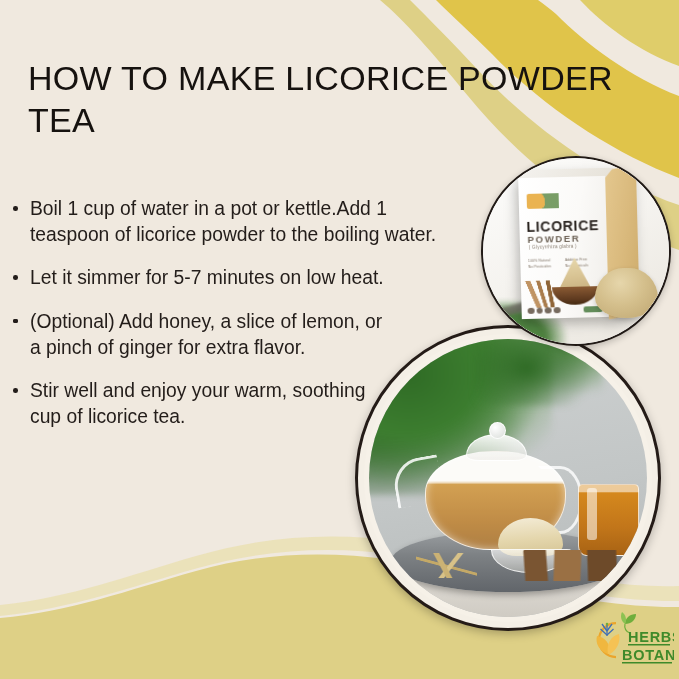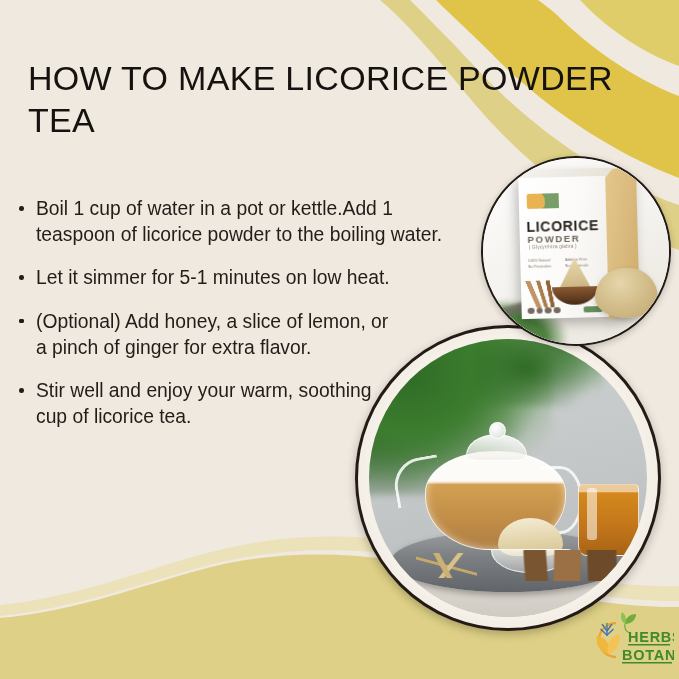--- a/index.html
+++ b/index.html
@@ -37,21 +37,21 @@
     font-size: 34px;
     line-height: 1.23;
     letter-spacing: 0.3px;
     color: #16120f;
     text-transform: uppercase;
   }
 
   
   .steps {
     position: absolute;
-    left: 14px;
+    left: 8px;
     top: 196px;
     width: 455px;
     margin: 0;
     padding: 0;
     list-style: none;
   }
   .step {
     position: relative;
     padding-left: 22px;
     margin-bottom: 17px;
@@ -468,21 +468,21 @@
 
   <h1 class="headline">HOW TO MAKE LICORICE POWDER TEA</h1>
 
   <ul class="steps">
     <li class="step">
       <span class="dot"></span>
       <span>Boil 1 cup of water in a pot or kettle.Add 1 teaspoon of licorice powder to the boiling water.</span>
     </li>
     <li class="step">
       <span class="dot"></span>
-      <span>Let it simmer for 5-1 minutes on low heat.</span>
+      <span>Let it simmer for 5-7 minutes on low heat.</span>
     </li>
     <li class="step w-narrow">
       <span class="dot"></span>
     </li>
     <li class="step w-mid">
       <span class="dot"></span>
       <span>(Optional) Add honey, a slice of lemon, or a pinch of ginger for extra flavor.</span>
     </li>
     <li class="step w-narrow">
       <span class="dot"></span>

